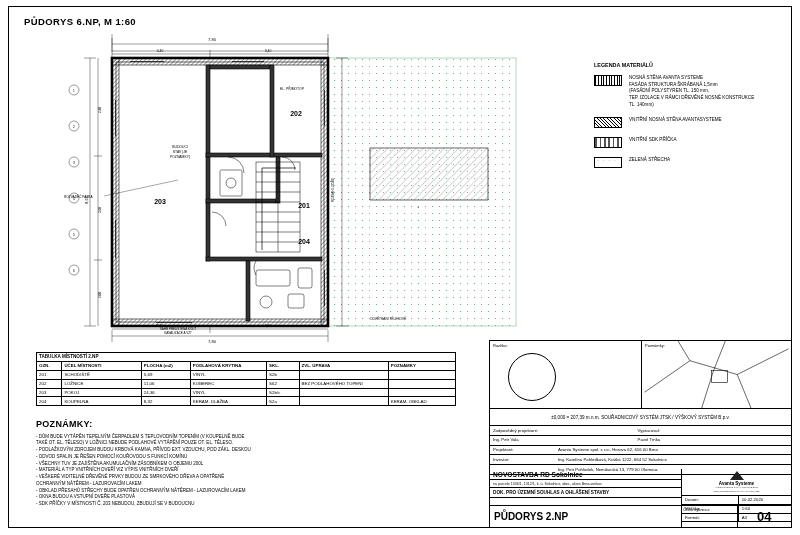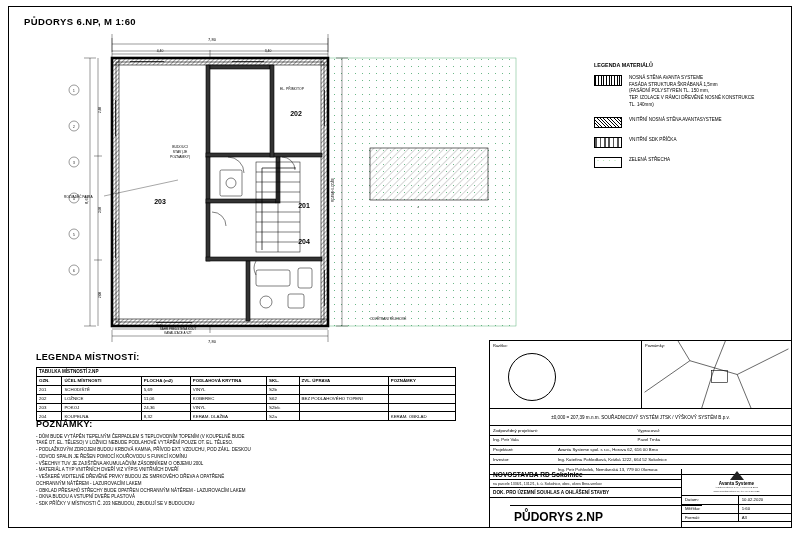--- a/index.html
+++ b/index.html
@@ -235,21 +235,21 @@
   }
   .sheet-no .lbl { width: 52%; padding: 1.4px 3px; border-right: .7px solid #000; box-sizing: border-box;}
   .sheet-no .num {
     width: 48%; display:flex; align-items:center; justify-content:center;
     font-size: 13px; font-weight: bold;
   }
   .tb-name {
     position: absolute; left: 0; bottom: 0; width: 192px; height: 22px;
     border-top: .7px solid #000; box-sizing: border-box;
     display: flex; align-items: center; padding-left: 4px;
-    font-size: 12px; font-weight: bold; margin-left: 20px;
+    font-size: 10px; font-weight: bold;
   }
   .bold { font-weight: bold; }
   .mini { font-size: 3.6px; color:#111; }
 </style>
 </head>
 <body>
 
 <div class="sheet">
   <div class="border-outer"></div>
 
@@ -445,21 +445,20 @@
       <div class="swatch sw-c"></div>
       <div class="mat-text">VNITŘNÍ SDK PŘÍČKA</div>
     </div>
     <div class="mat-row">
       <div class="swatch sw-d"></div>
       <div class="mat-text">ZELENÁ STŘECHA</div>
     </div>
   </div>
 
   <div class="rooms">
-    <h3>LEGENDA MÍSTNOSTÍ:</h3>
     <table class="rtab">
       <tbody>
         <tr class="caption">
           <td colspan="7">TABULKA MÍSTNOSTÍ 2.NP</td>
         </tr>
         <tr>
           <th class="col0">OZN.</th>
           <th class="col1">ÚČEL MÍSTNOSTI</th>
           <th class="col2">PLOCHA (m2)</th>
           <th class="col3">PODLAHOVÁ KRYTINA</th>
@@ -579,17 +578,21 @@
             <div class="v">10.02.2020</div>
           </div>
           <div class="kv">
             <div class="k">Měřítko:</div>
             <div class="v">1:60</div>
           </div>
           <div class="kv">
             <div class="k">Formát:</div>
             <div class="v">A3</div>
           </div>
+          <div class="sheet-no">
+            <div class="lbl">Číslo výkresu:</div>
+            <div class="num">04</div>
+          </div>
         </div>
       </div>
     </div>
   </div>
 </div>
 
 </body></html>

